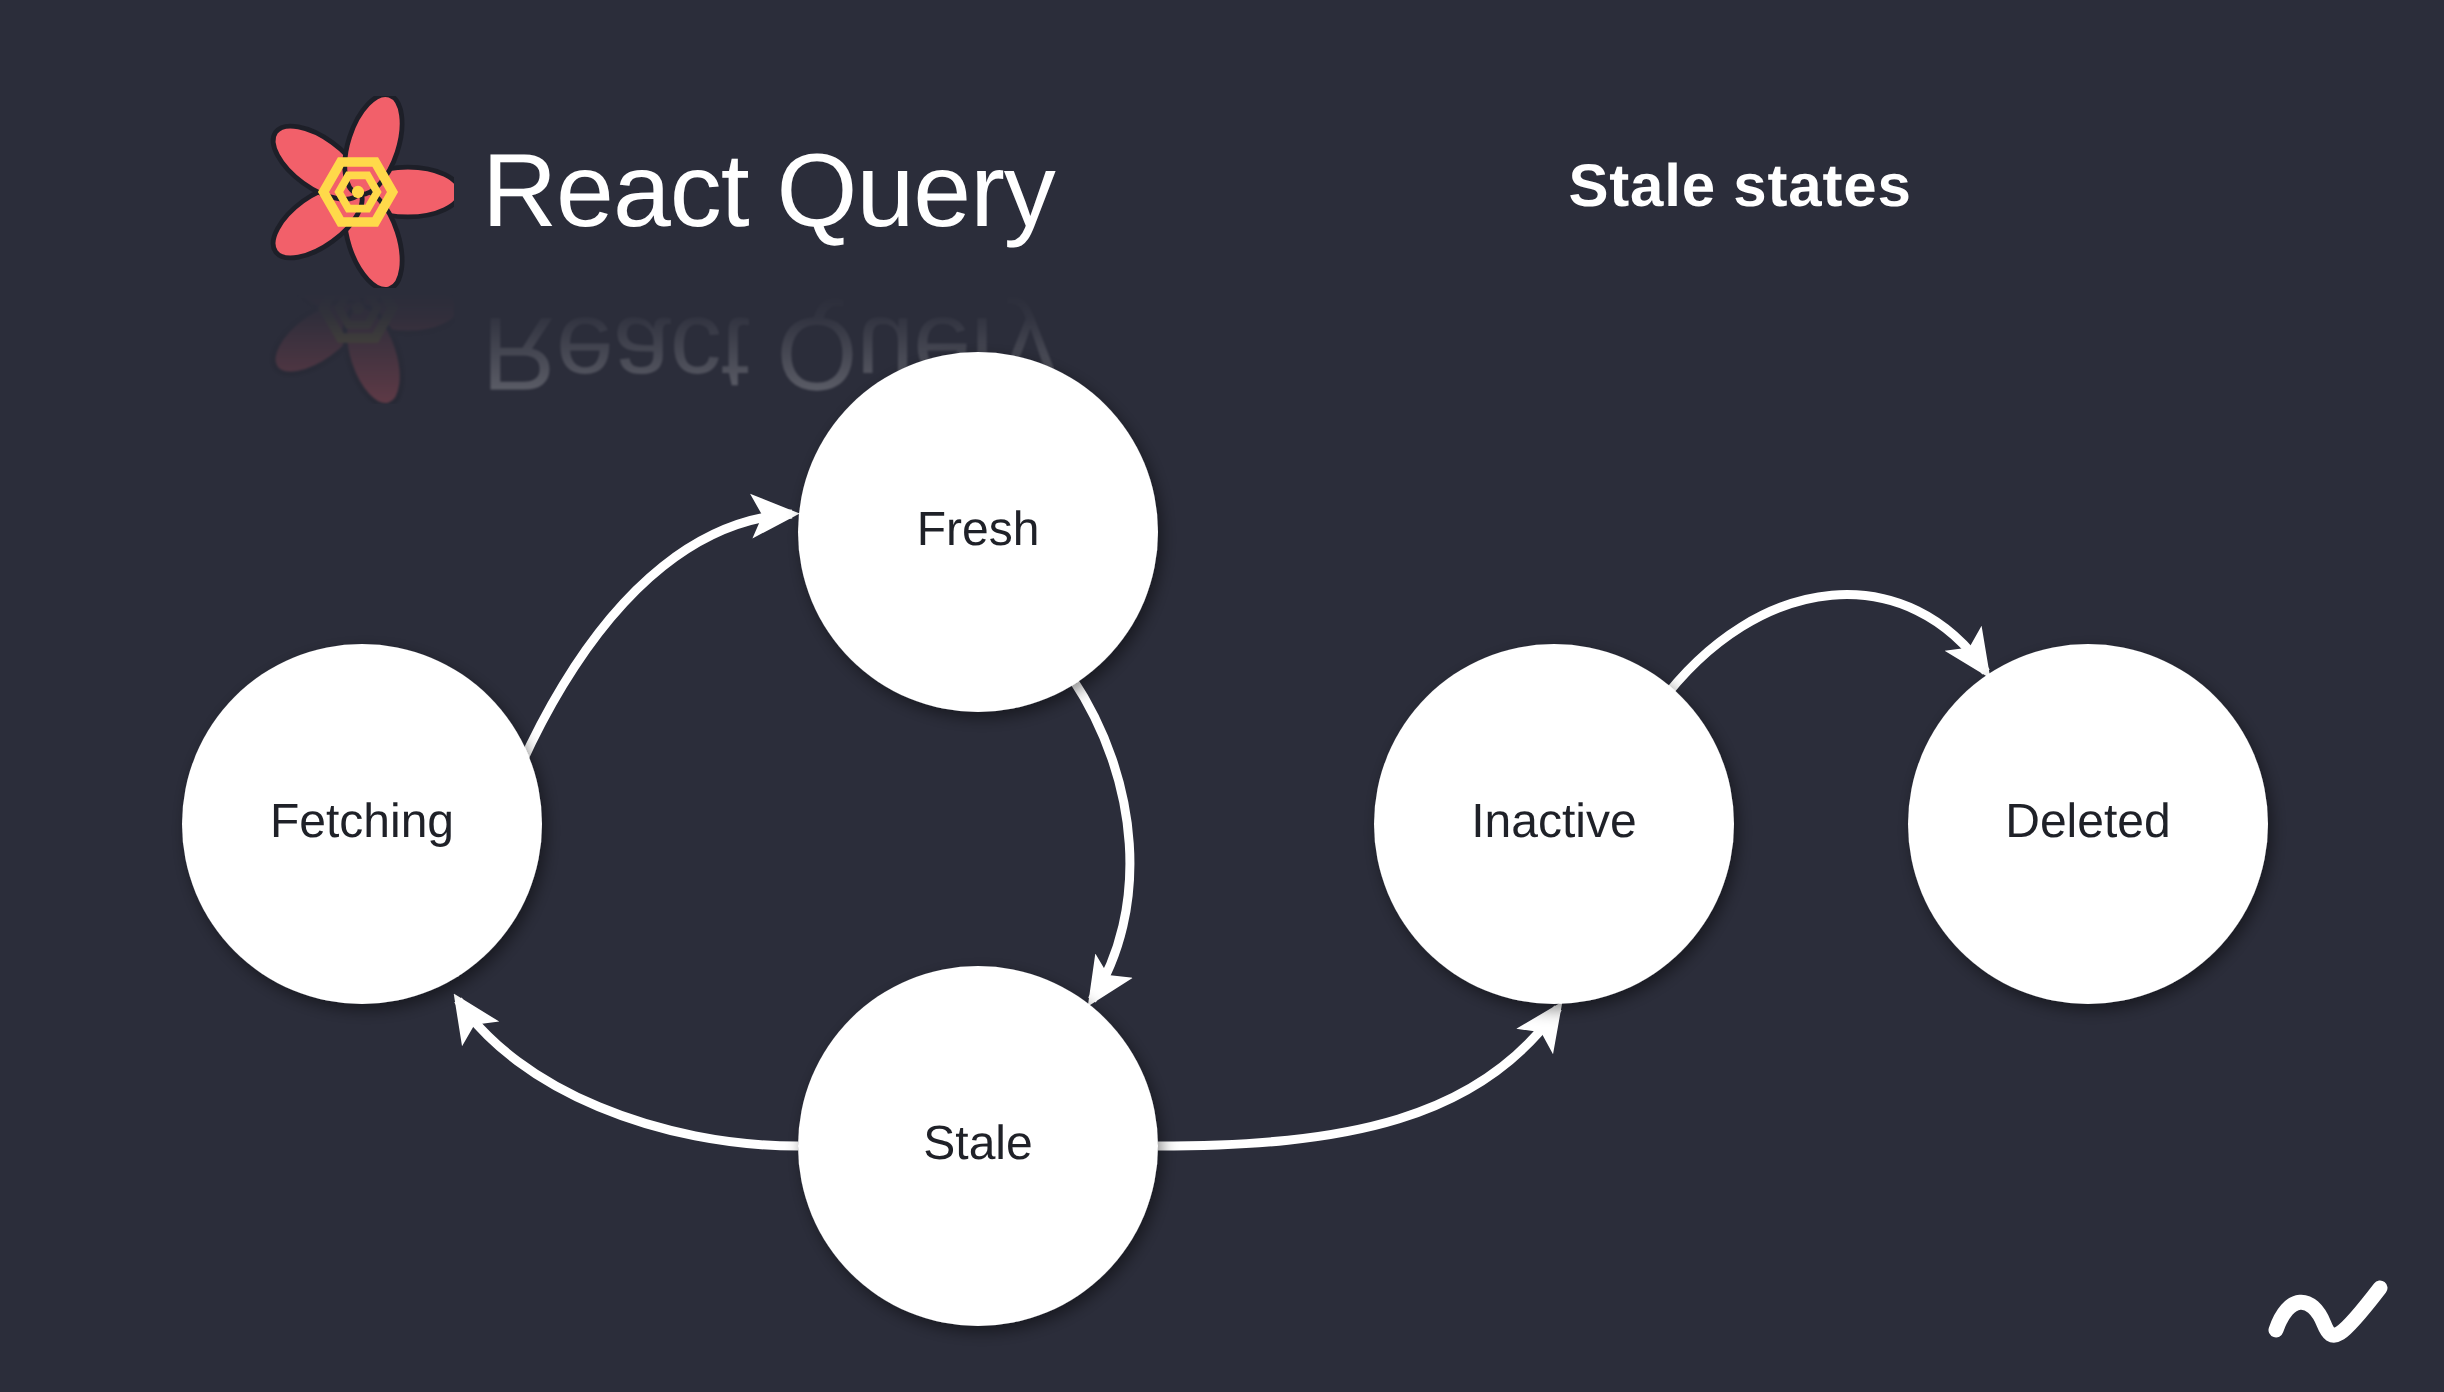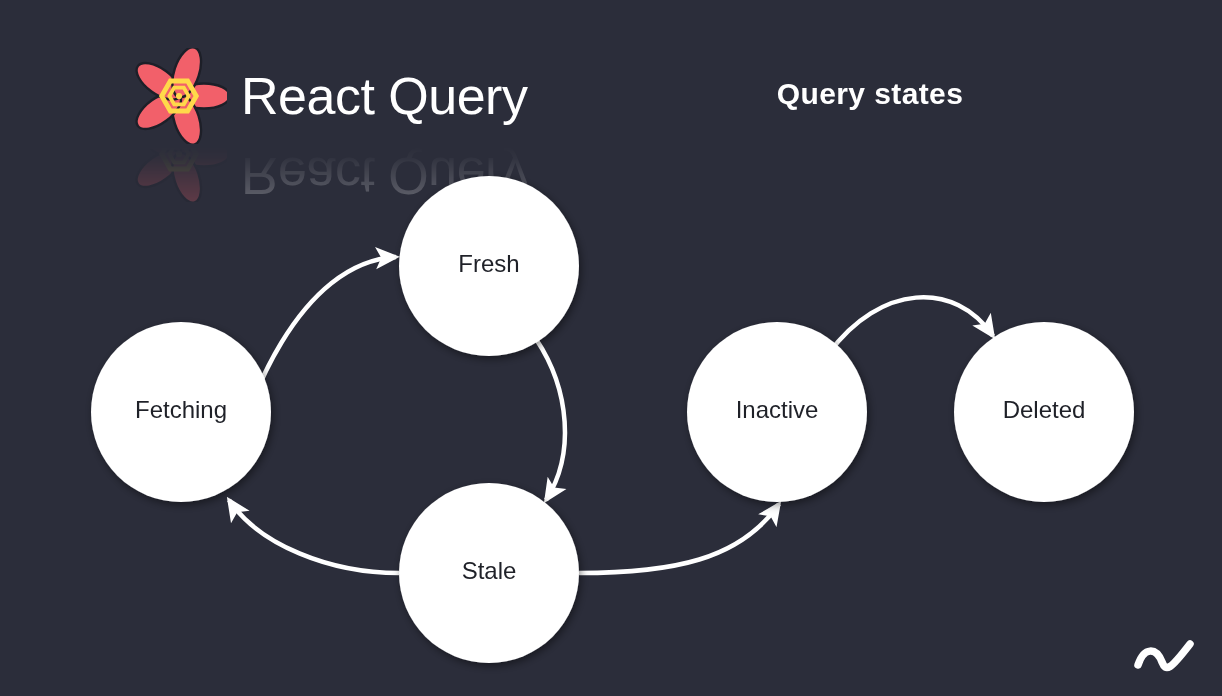--- a/index.html
+++ b/index.html
@@ -141,21 +141,21 @@
         </g>
         <polygon points="18,0 9,15.6 -9,15.6 -18,0 -9,-15.6 9,-15.6" fill="none" stroke="#ffd94a" stroke-width="5"></polygon>
         <polygon points="10,0 5,8.7 -5,8.7 -10,0 -5,-8.7 5,-8.7" fill="none" stroke="#ffd94a" stroke-width="4"></polygon>
         <circle r="3.2" fill="#ffd94a"></circle>
       </g>
     </svg>
     <span class="wordmark">React Query</span>
   </div>
 
   <div id="title">
-    <span class="inner">Query states</span>
+    <span class="inner">Stale states</span>
   </div>
 
   <svg id="diagram" viewBox="0 0 1222 696">
     <defs>
       <marker id="ah" viewBox="0 0 10 10" refX="8.4" refY="5" markerWidth="5.4" markerHeight="5.4" orient="auto-start-reverse">
         <path d="M 0 0.4 L 10 5 L 0 9.6 L 2.3 5 Z" fill="#ffffff"></path>
       </marker>
       <filter id="nodeShadow" x="-30%" y="-30%" width="160%" height="160%">
         <feDropShadow dx="2" dy="3" stdDeviation="4" flood-color="#000000" flood-opacity="0.45"></feDropShadow>
       </filter>

